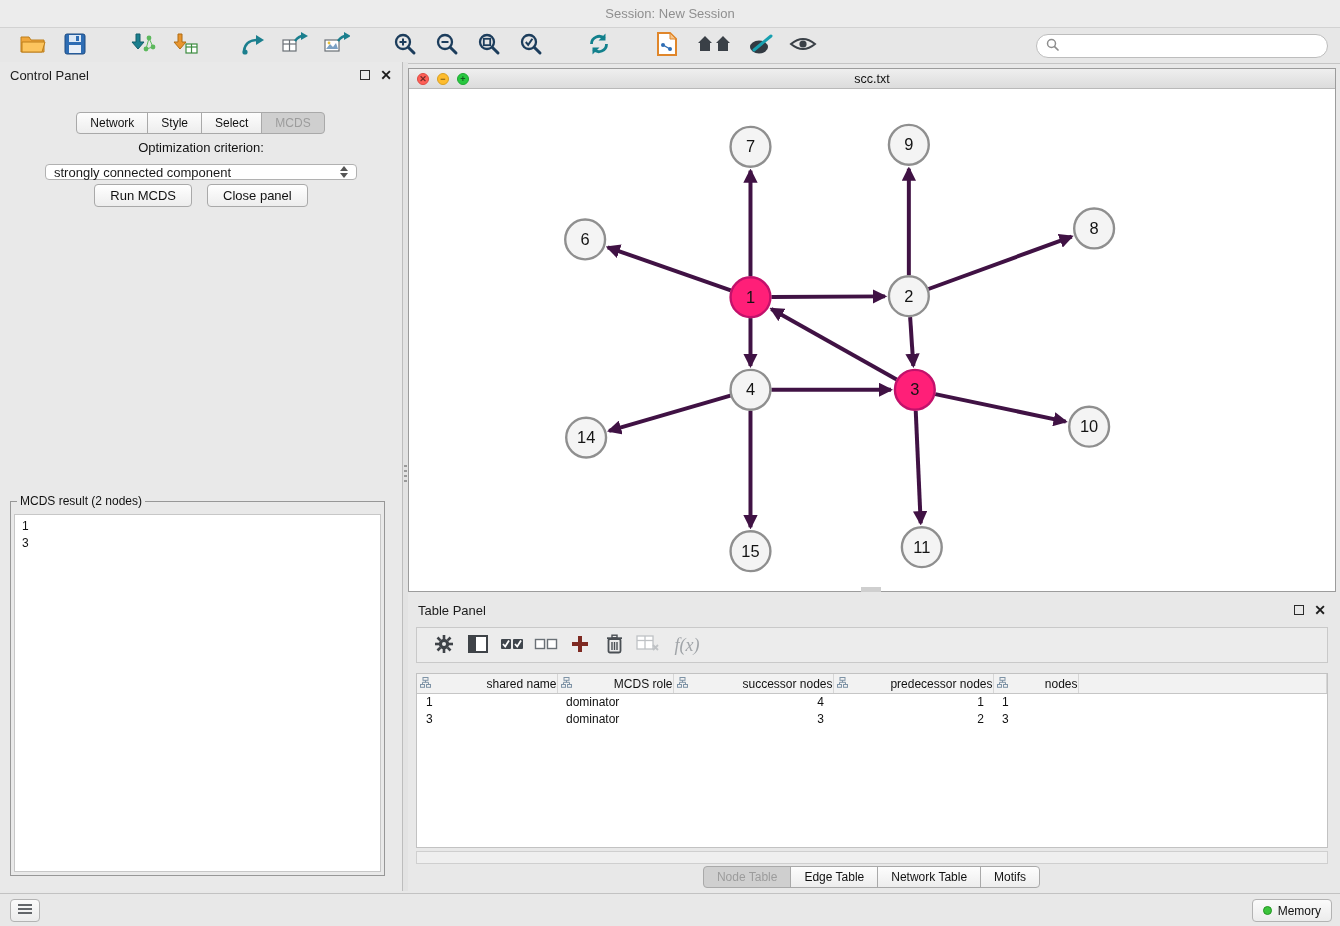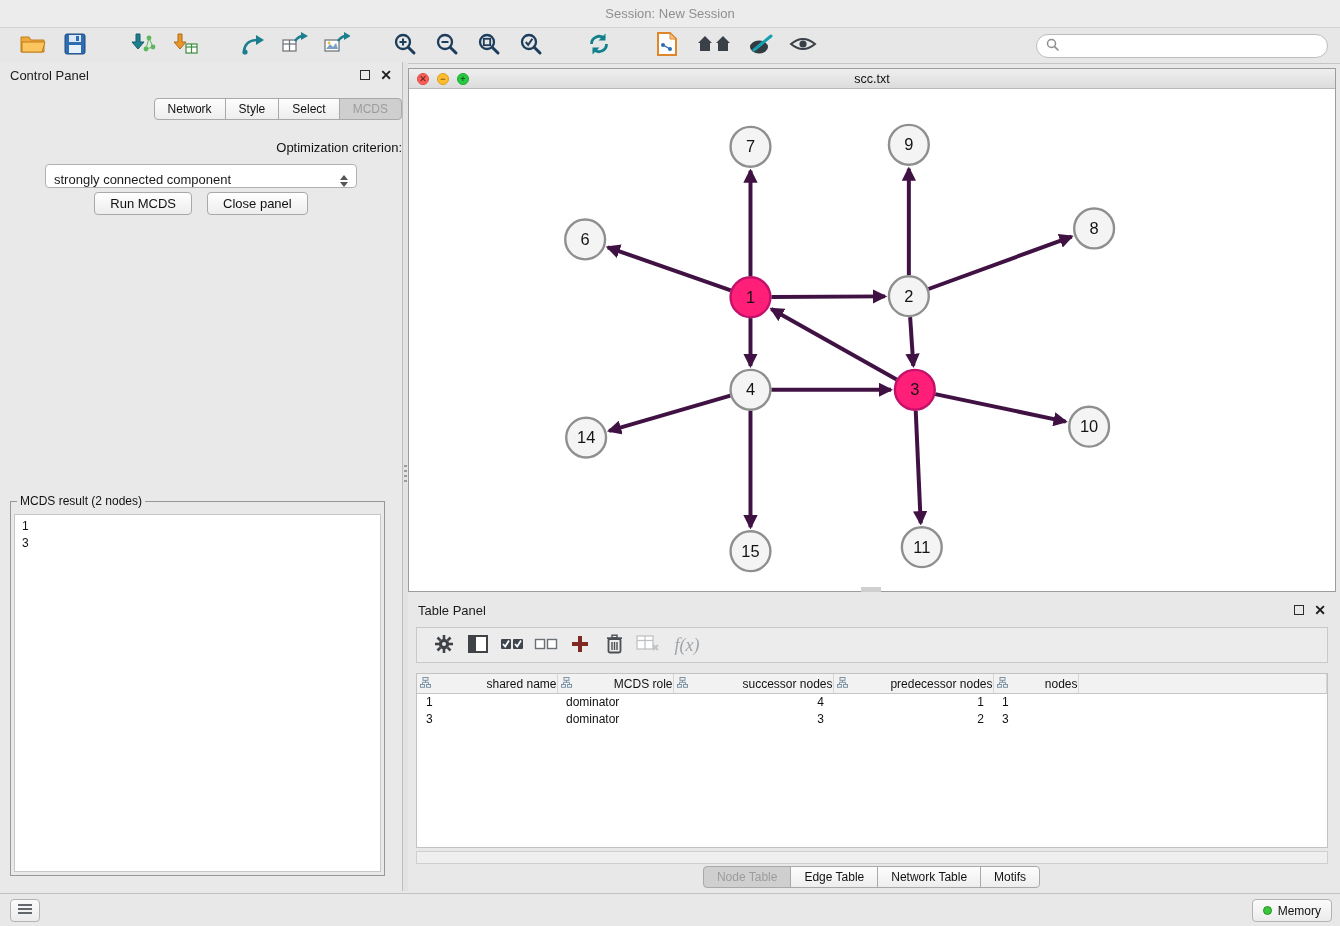--- a/index.html
+++ b/index.html
@@ -20,30 +20,30 @@
     border-radius:12px;display:flex;align-items:center;padding:0 9px;gap:6px}
   .searchbox input{border:none;outline:none;flex:1;font-size:12px;background:transparent;font-family:inherit}
 
   
   .control-panel{position:absolute;left:0;top:62px;width:403px;height:829px;background:#e9e9e9;
     border-right:1px solid #bdbdbd}
   .panel-header{height:26px;display:flex;align-items:center;padding:0 10px;font-size:13px;color:#1c1c1c}
   .ph-icons{margin-left:auto;display:flex;gap:10px;align-items:center}
   .float-icon{width:10px;height:10px;border:1.5px solid #2b2b2b;display:inline-block}
   .close-x{font-size:14px;font-weight:bold;color:#1c1c1c;line-height:1}
-  .cp-tabs{display:flex;justify-content:flex-end;margin-top:10px}
+  .cp-tabs{display:flex;justify-content:center;margin-top:24px}
   .tab{font-size:12px;padding:3px 13px;border:1px solid #a9a9a9;background:linear-gradient(#fdfdfd,#ededed);
     margin-left:-1px;color:#111;cursor:default}
   .tab:first-child{border-radius:4px 0 0 4px}
   .tab:last-child{border-radius:0 4px 4px 0}
   .tab.selected{background:#cfcfcf;color:#9c9c9c}
   .cp-body{position:absolute;left:0;top:56px;right:0;bottom:0}
-  .opt-label{text-align:right;font-size:13px;margin-top:22px;color:#111}
-  .dropdown{margin:9px 45px 0;height:24px;background:#fff;border:1px solid #b1b1b1;border-radius:4px;
-    display:flex;align-items:flex-end;padding:0 8px;font-size:13px}
+  .opt-label{text-align:center;font-size:13px;margin-top:22px;color:#111}
+  .dropdown{margin:9px 45px 0;height:16px;background:#fff;border:1px solid #b1b1b1;border-radius:4px;
+    display:flex;align-items:center;padding:0 8px;font-size:13px}
   .dd-arrows{margin-left:auto;display:flex;flex-direction:column;gap:2px;align-items:center}
   .dd-arrows i{display:block;width:0;height:0;border-left:4px solid transparent;border-right:4px solid transparent}
   .dd-up{border-bottom:5px solid #555}
   .dd-down{border-top:5px solid #555}
   .btn-row{display:flex;justify-content:center;gap:15px;margin-top:4px}
   .btn{font-size:13px;padding:3px 15px;background:linear-gradient(#ffffff,#ededed);
     border:1px solid #a9a9a9;border-radius:4px;color:#111}
   fieldset.result{position:absolute;left:10px;right:17px;top:376px;bottom:15px;
     border:1px solid #979797;padding:2px}
   fieldset.result legend{font-size:12px;color:#111;padding:0 3px;margin-left:4px}

